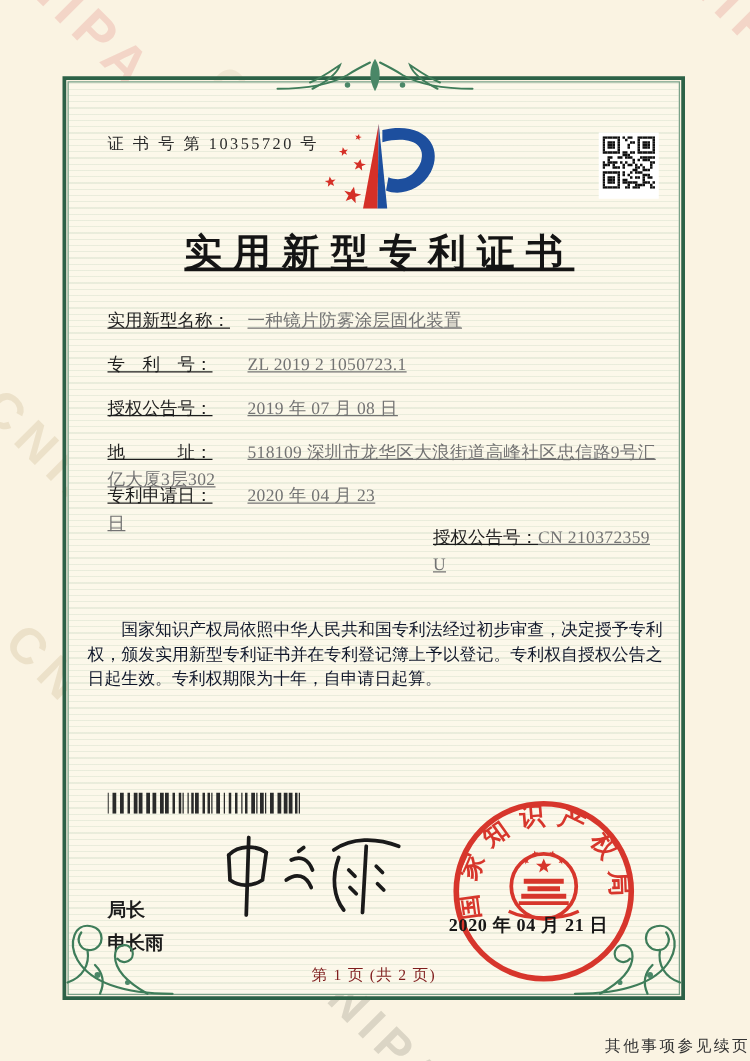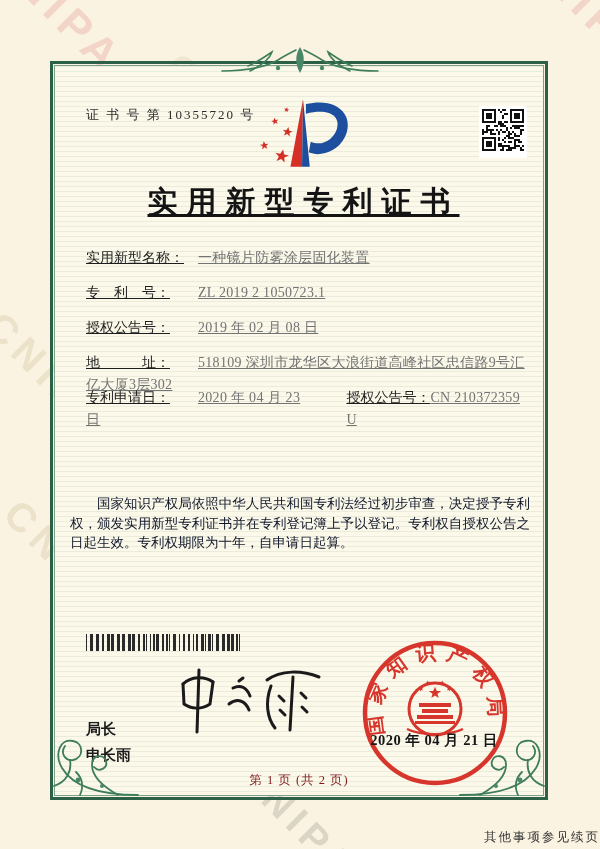--- a/index.html
+++ b/index.html
@@ -53,39 +53,39 @@
   .title{
     position:absolute;left:0;top:118px;width:100%;text-align:center;
     font-size:30px;font-weight:700;letter-spacing:9px;text-indent:9px;color:#141414;text-decoration:underline;
   }
   
   .fields{position:absolute;left:33px;top:183px;right:14px;font-size:14px;}
   .frow{height:35px;line-height:22px;}
   .f-label{display:inline-block;min-width:112px;white-space:pre;color:#1d1d1d;text-decoration:underline;}
   .f-value{color:#737373;letter-spacing:.3px;text-decoration:underline;}
   .grant{display:flex;}
-  .grant .g2{margin-left:32px;}
+  .grant .g2{margin-left:32px;margin-top:33px;}
   
   .paras{
     position:absolute;left:17px;right:15px;top:430px;
     font-size:13.5px;line-height:19.6px;text-align:justify;color:#0f172a;
   }
   .paras p{margin:0;text-indent:2em;}
   
   .barcode{position:absolute;left:33px;top:570px;}
   
   .director{
     position:absolute;left:33px;top:652px;
     font-family:"Liberation Sans","DejaVu Sans",sans-serif;
     font-weight:700;font-size:15px;color:#1c1c1c;line-height:26px;
   }
   .signature{position:absolute;left:116px;top:600px;}
   .seal{position:absolute;left:302px;top:573px;opacity:.93;}
   .seal-date{
-    position:absolute;left:306px;top:667px;width:150px;text-align:center;
+    position:absolute;left:306px;top:667px;width:150px;
     font-size:14.5px;font-weight:700;color:#161616;letter-spacing:.5px;
   }
   .page-no{
     position:absolute;left:0;top:708px;width:100%;text-align:center;
     font-size:12.5px;letter-spacing:1px;color:#7f1d1d;
   }
   .cont-note{
     position:absolute;left:0;top:829px;width:100%;text-align:right;
     font-size:12.5px;letter-spacing:2px;color:#333;z-index:2;
   }
@@ -333,21 +333,21 @@
           <rect x="19" y="20" width="1" height="1" fill="#111"></rect>
           <rect x="20" y="20" width="1" height="1" fill="#111"></rect>
         </svg>
     </div>
 
     <div class="title">实用新型专利证书</div>
 
     <div class="fields">
       <div class="frow"><span class="f-label">实用新型名称：</span><span class="f-value">一种镜片防雾涂层固化装置</span></div>
       <div class="frow"><span class="f-label">专　利　号：</span><span class="f-value">ZL 2019 2 1050723.1</span></div>
-      <div class="frow"><span class="f-label">授权公告号：</span><span class="f-value">2019 年 02 月 08 日</span></div>
+      <div class="frow"><span class="f-label">授权公告号：</span><span class="f-value">2019 年 07 月 08 日</span></div>
       <div class="frow"><span class="f-label">地　　　址：</span><span class="f-value">518109 深圳市龙华区大浪街道高峰社区忠信路9号汇亿大厦3层302</span></div>
       <div class="frow grant">
         <div class="g1"><span class="f-label">专利申请日：</span><span class="f-value">2020 年 04 月 23 日</span></div>
         <div class="g2"><span class="f-label" style="min-width:0">授权公告号：</span><span class="f-value">CN 210372359 U</span></div>
       </div>
     </div>
 
     <div class="paras">
       <p>国家知识产权局依照中华人民共和国专利法经过初步审查，决定授予专利权，颁发实用新型专利证书并在专利登记簿上予以登记。专利权自授权公告之日起生效。专利权期限为十年，自申请日起算。</p>
     </div>

